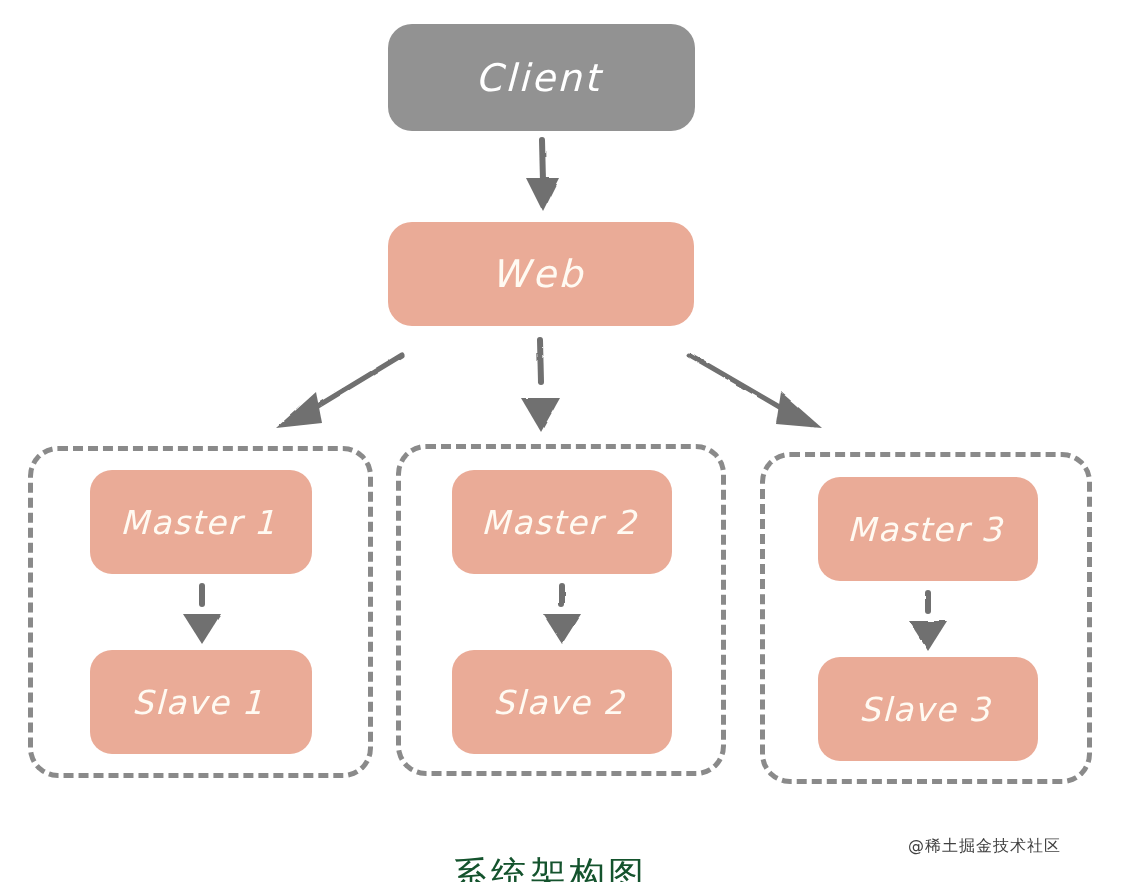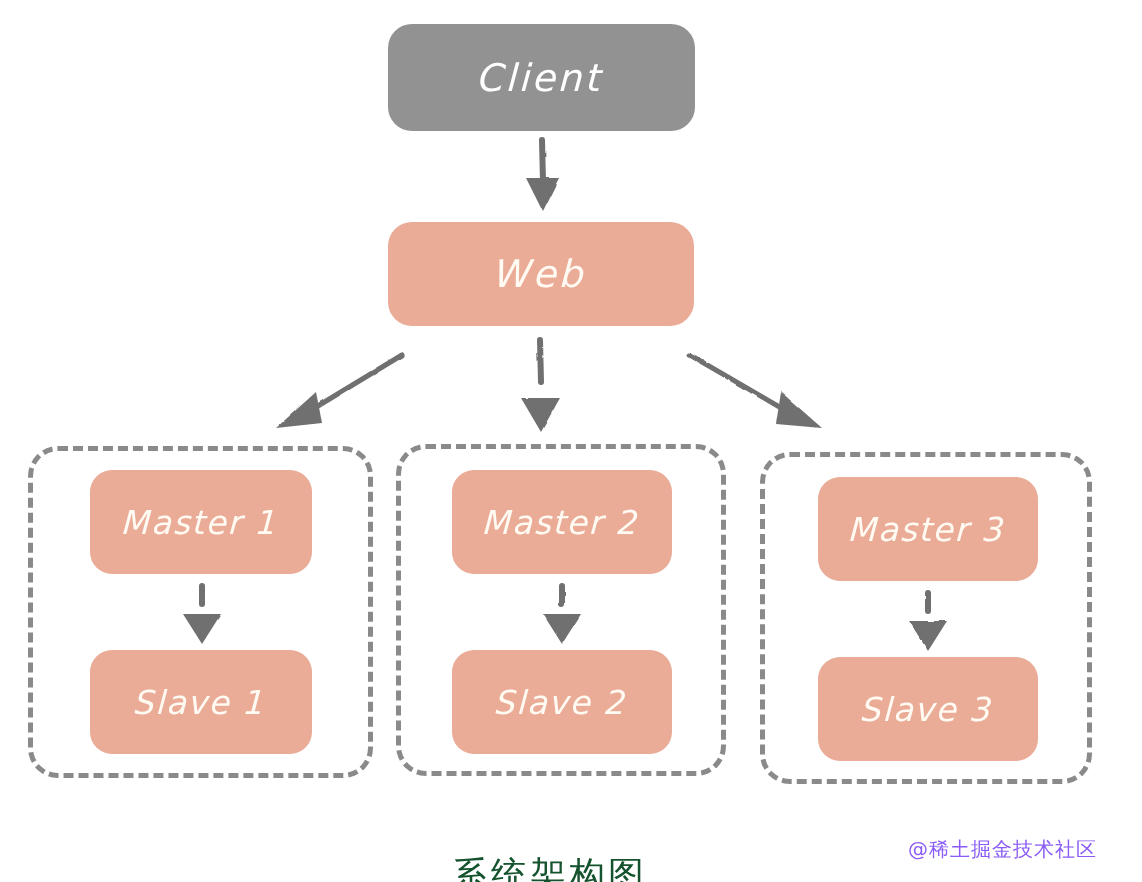--- a/index.html
+++ b/index.html
@@ -99,22 +99,22 @@
     font-size: 36px;
     color: #14532d;
     font-family: "DejaVu Sans", sans-serif;
     letter-spacing: 3px;
     white-space: nowrap;
   }
   .watermark {
     position: absolute;
     left: 908px;
     top: 836px;
-    font-size: 20px;
-    color: #8b5cf6;
+    font-size: 16px;
+    color: #404040;
     font-family: "DejaVu Sans", sans-serif;
     letter-spacing: 1px;
     white-space: nowrap;
   }
 </style>
 </head>
 <body>
 
 <div id="canvas">
 

